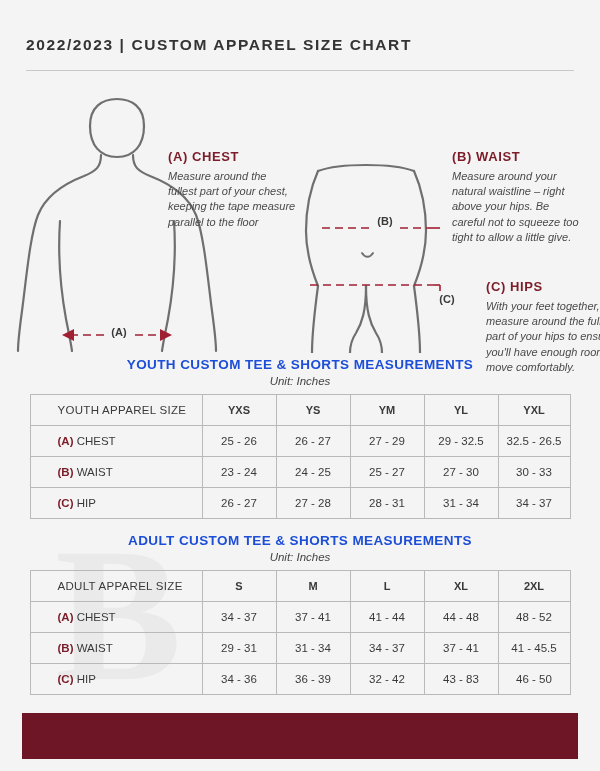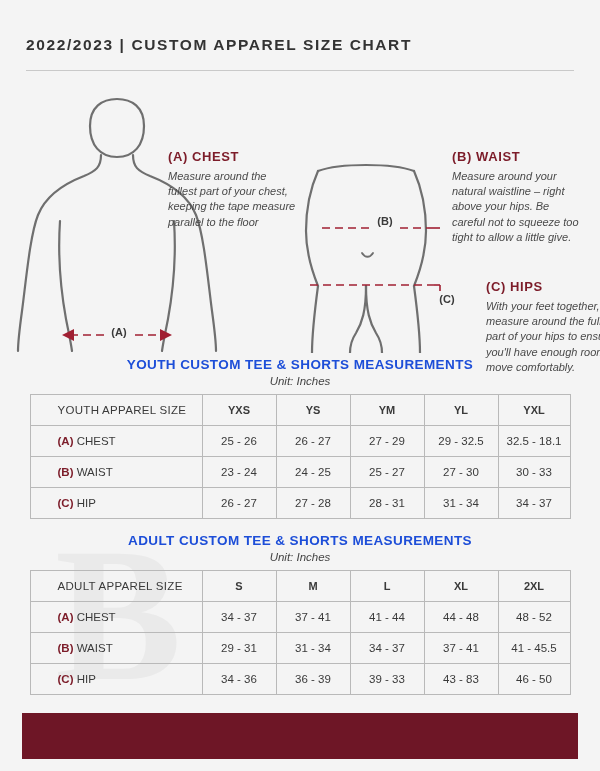--- a/index.html
+++ b/index.html
@@ -274,21 +274,21 @@
         <tbody>
           <tr>
             <td class="row-head">
               <span class="lbl">(A)</span>
               <span class="lbl-text">CHEST</span>
             </td>
             <td>25 - 26</td>
             <td>26 - 27</td>
             <td>27 - 29</td>
             <td>29 - 32.5</td>
-            <td>32.5 - 18.1</td>
+            <td>32.5 - 26.5</td>
           </tr>
           <tr>
             <td class="row-head">
               <span class="lbl">(B)</span>
               <span class="lbl-text">WAIST</span>
             </td>
             <td>23 - 24</td>
             <td>24 - 25</td>
             <td>25 - 27</td>
             <td>27 - 30</td>
@@ -354,21 +354,21 @@
             <td>37 - 41</td>
             <td>41 - 45.5</td>
           </tr>
           <tr>
             <td class="row-head">
               <span class="lbl">(C)</span>
               <span class="lbl-text">HIP</span>
             </td>
             <td>34 - 36</td>
             <td>36 - 39</td>
-            <td>39 - 33</td>
+            <td>32 - 42</td>
             <td>43 - 83</td>
             <td>46 - 50</td>
           </tr>
         </tbody>
       </table>
     </div>
 
   </div>
 
   <div class="footer-bar"></div>

